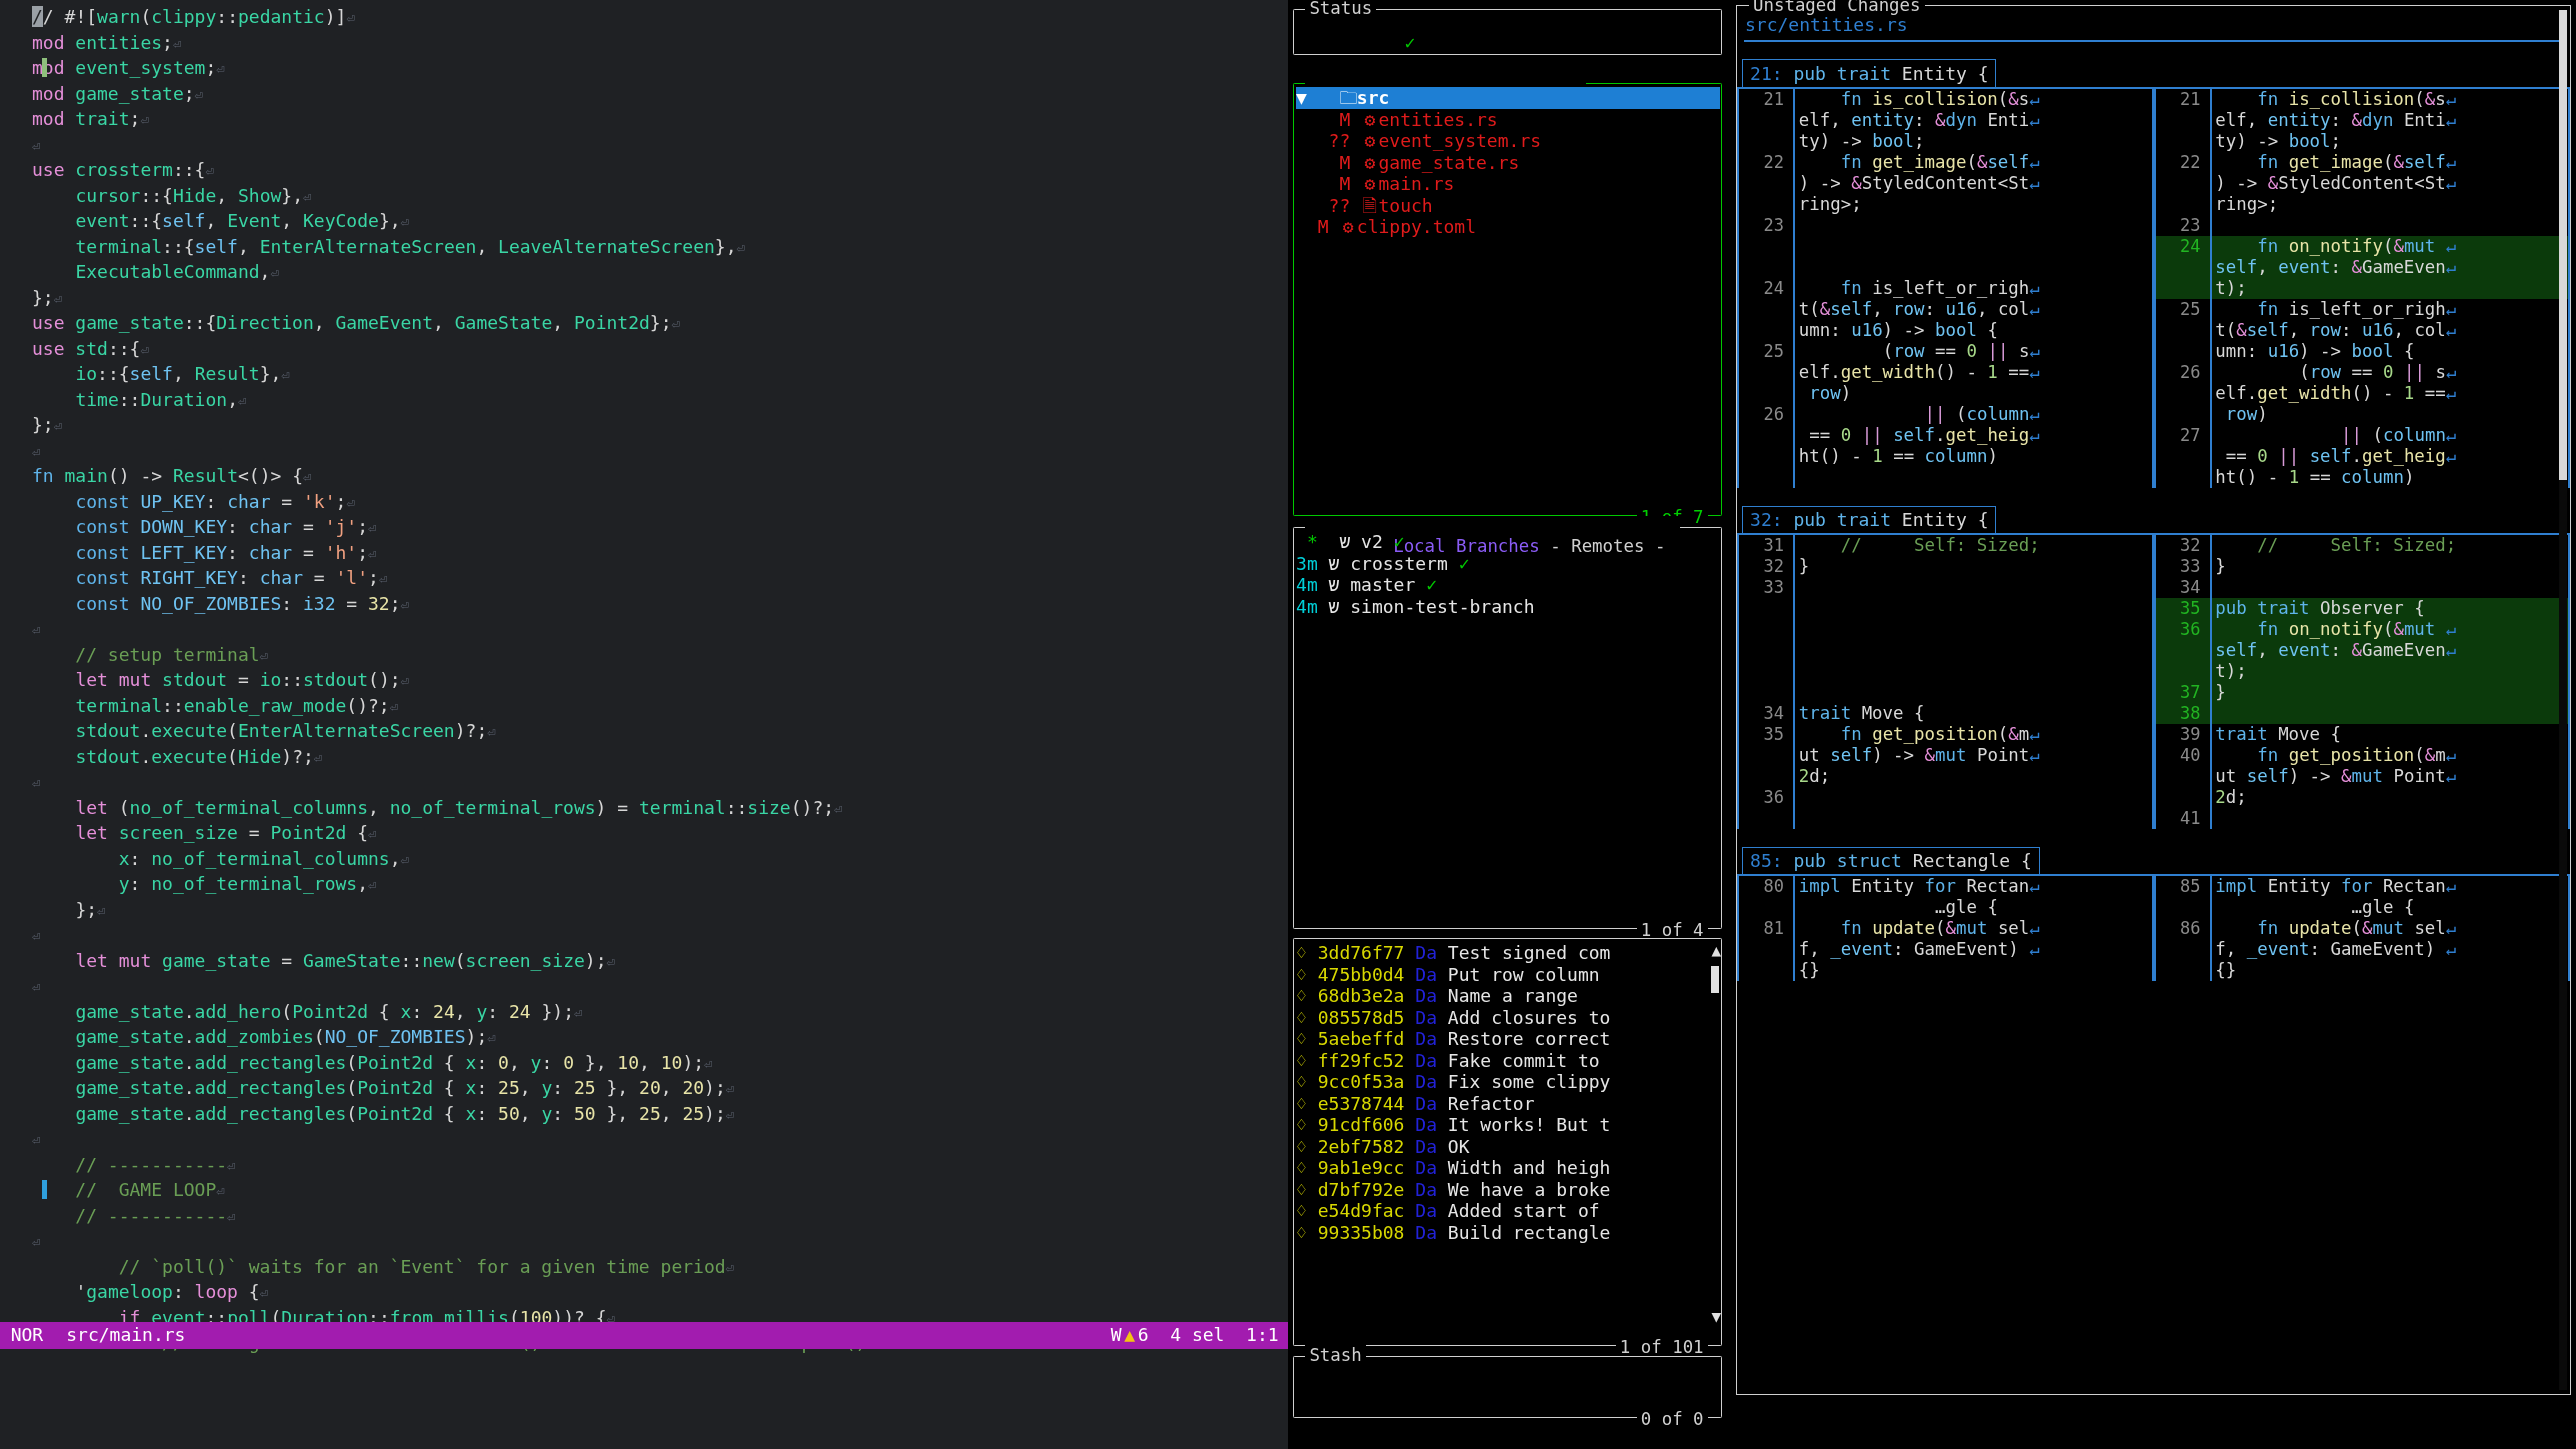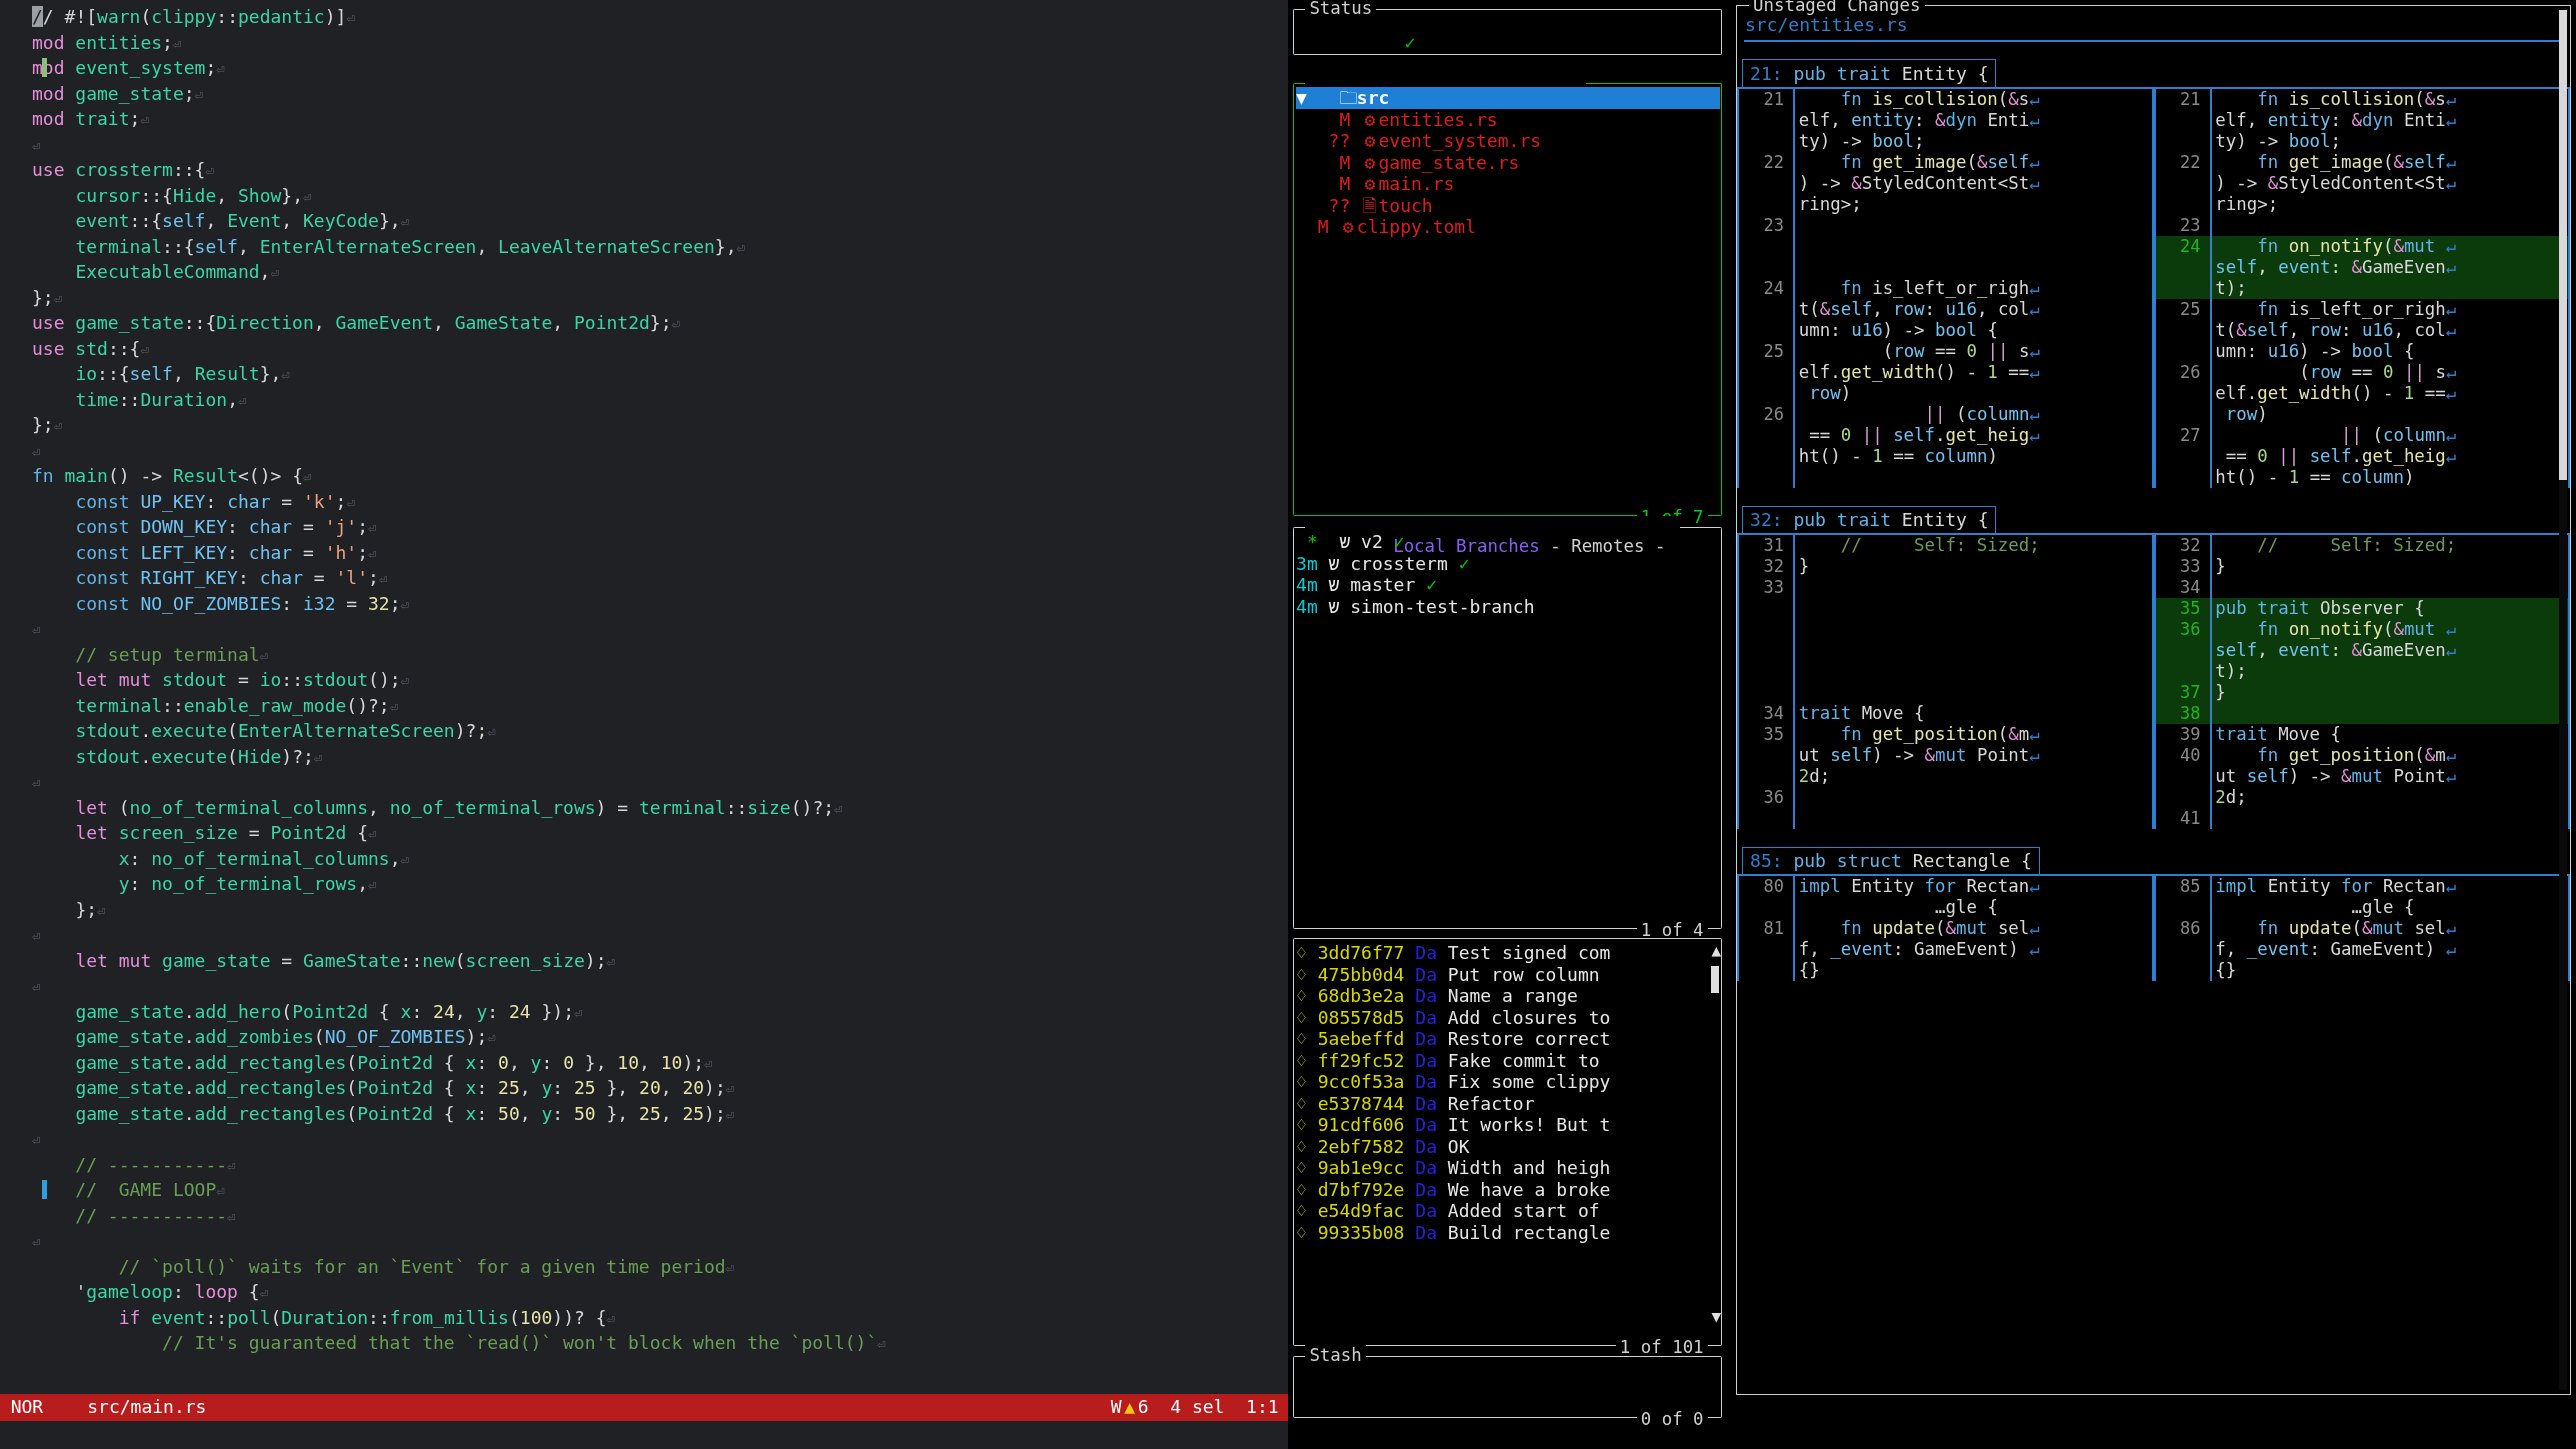--- a/index.html
+++ b/index.html
@@ -23,22 +23,22 @@
   .ident{color:#3ad6a5;}     
   .ty{color:#3ad6a5;}
   .var{color:#6fc3f2;}
   .punc{color:#d6d6d6;}
   .str{color:#f0a080;}
   .num{color:#e8e4a8;}
   .cmt{color:#6a9e55;}
   .wht{color:#d8d8d8;}
 
   
-  #helix-status{position:absolute;left:0;top:1394px;width:1288px;height:27px;background:#b91c1c;
-    color:#fff;display:flex;align-items:center;white-space:pre;font-size:18px;gap:21px;}
+  #helix-status{position:absolute;left:0;top:1322px;width:1288px;height:27px;background:#a21caf;
+    color:#fff;display:flex;align-items:center;white-space:pre;font-size:18px;}
   #helix-status .mode{padding-left:10.7px;padding-right:23px;}
   #helix-status .fname{flex:0 0 auto;}
   #helix-status .right{margin-left:auto;padding-right:9.4px;display:flex;align-items:center;gap:0;}
   .warnsym{color:#f2c414;padding:0 2.7px;}
   #helix-bottom{position:absolute;left:0;top:1421px;width:1288px;height:28px;background:#1f2124;}
 
   
   #gitui{position:absolute;left:1288px;top:0;width:1288px;height:1449px;background:#000;color:#d8d8d8;}
 
   .panel{position:absolute;box-sizing:border-box;}

